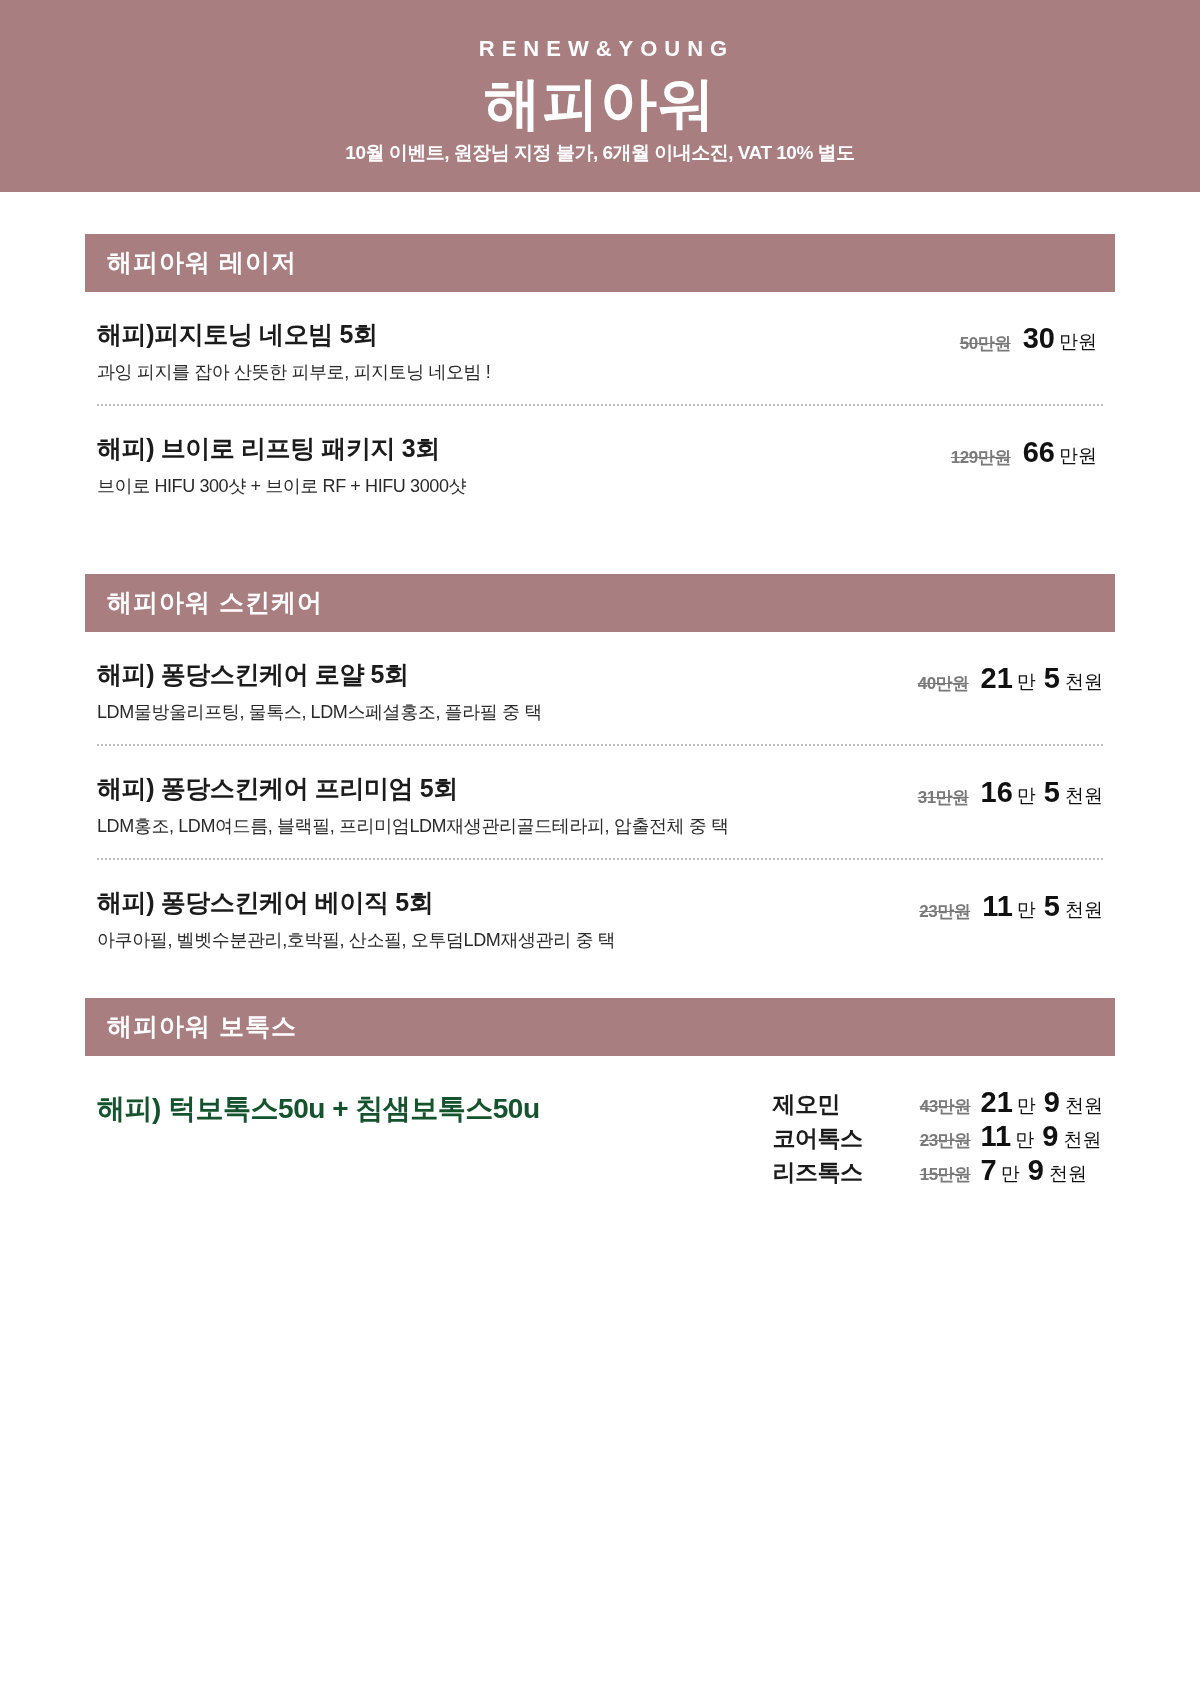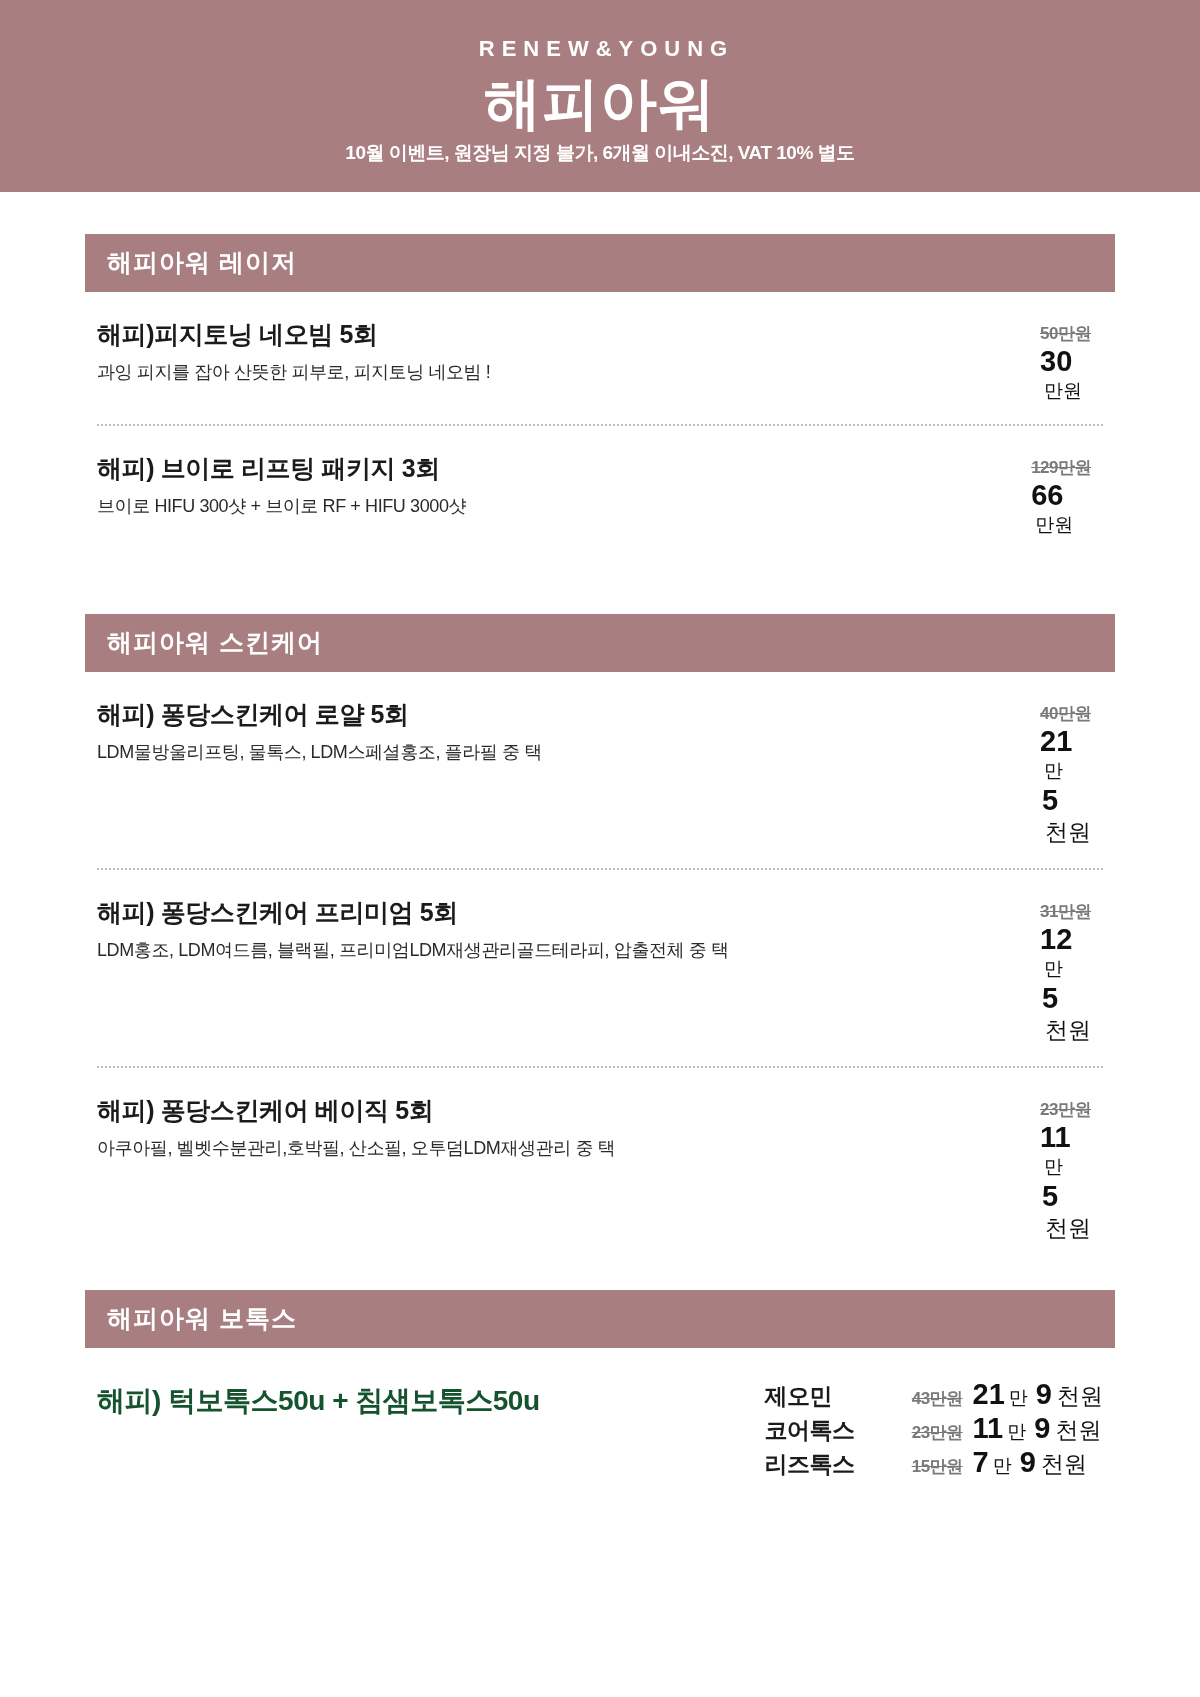--- a/index.html
+++ b/index.html
@@ -107,24 +107,23 @@
   .item-desc {
     font-size: 18px;
     font-weight: 400;
     color: #2a2a2a;
     margin-top: 9px;
     letter-spacing: -0.4px;
   }
 
   .price-block {
     display: flex;
-    align-items: flex-start;
+    align-items: flex-end;
     white-space: nowrap;
     padding-top: 4px;
-    flex-direction: column;
   }
   .old-price {
     font-size: 17px;
     font-weight: 700;
     color: #7a7a7a;
     text-decoration: line-through;
     margin-right: 12px;
     letter-spacing: -0.5px;
   }
   .new-num {
@@ -139,21 +138,21 @@
     margin-left: 4px;
     margin-right: 6px;
   }
   .new-num2 {
     font-size: 29px;
     font-weight: 700;
     color: #111111;
     margin-left: 2px;
   }
   .unit2 {
-    font-size: 23px;
+    font-size: 19px;
     font-weight: 500;
     color: #111111;
     margin-left: 5px;
   }
 
   
   .botox-row {
     display: flex;
     align-items: flex-start;
     justify-content: space-between;
@@ -255,21 +254,21 @@
         </div>
       </div>
 
       <div class="item divider">
         <div class="item-left">
           <div class="item-name">해피) 퐁당스킨케어 프리미엄 5회</div>
           <div class="item-desc">LDM홍조, LDM여드름, 블랙필, 프리미엄LDM재생관리골드테라피, 압출전체 중 택</div>
         </div>
         <div class="price-block">
           <span class="old-price">31만원</span>
-          <span class="new-num">12</span>
+          <span class="new-num">16</span>
           <span class="unit">만</span>
           <span class="new-num2">5</span>
           <span class="unit2">천원</span>
         </div>
       </div>
 
       <div class="item">
         <div class="item-left">
           <div class="item-name">해피) 퐁당스킨케어 베이직 5회</div>
           <div class="item-desc">아쿠아필, 벨벳수분관리,호박필, 산소필, 오투덤LDM재생관리 중 택</div>

